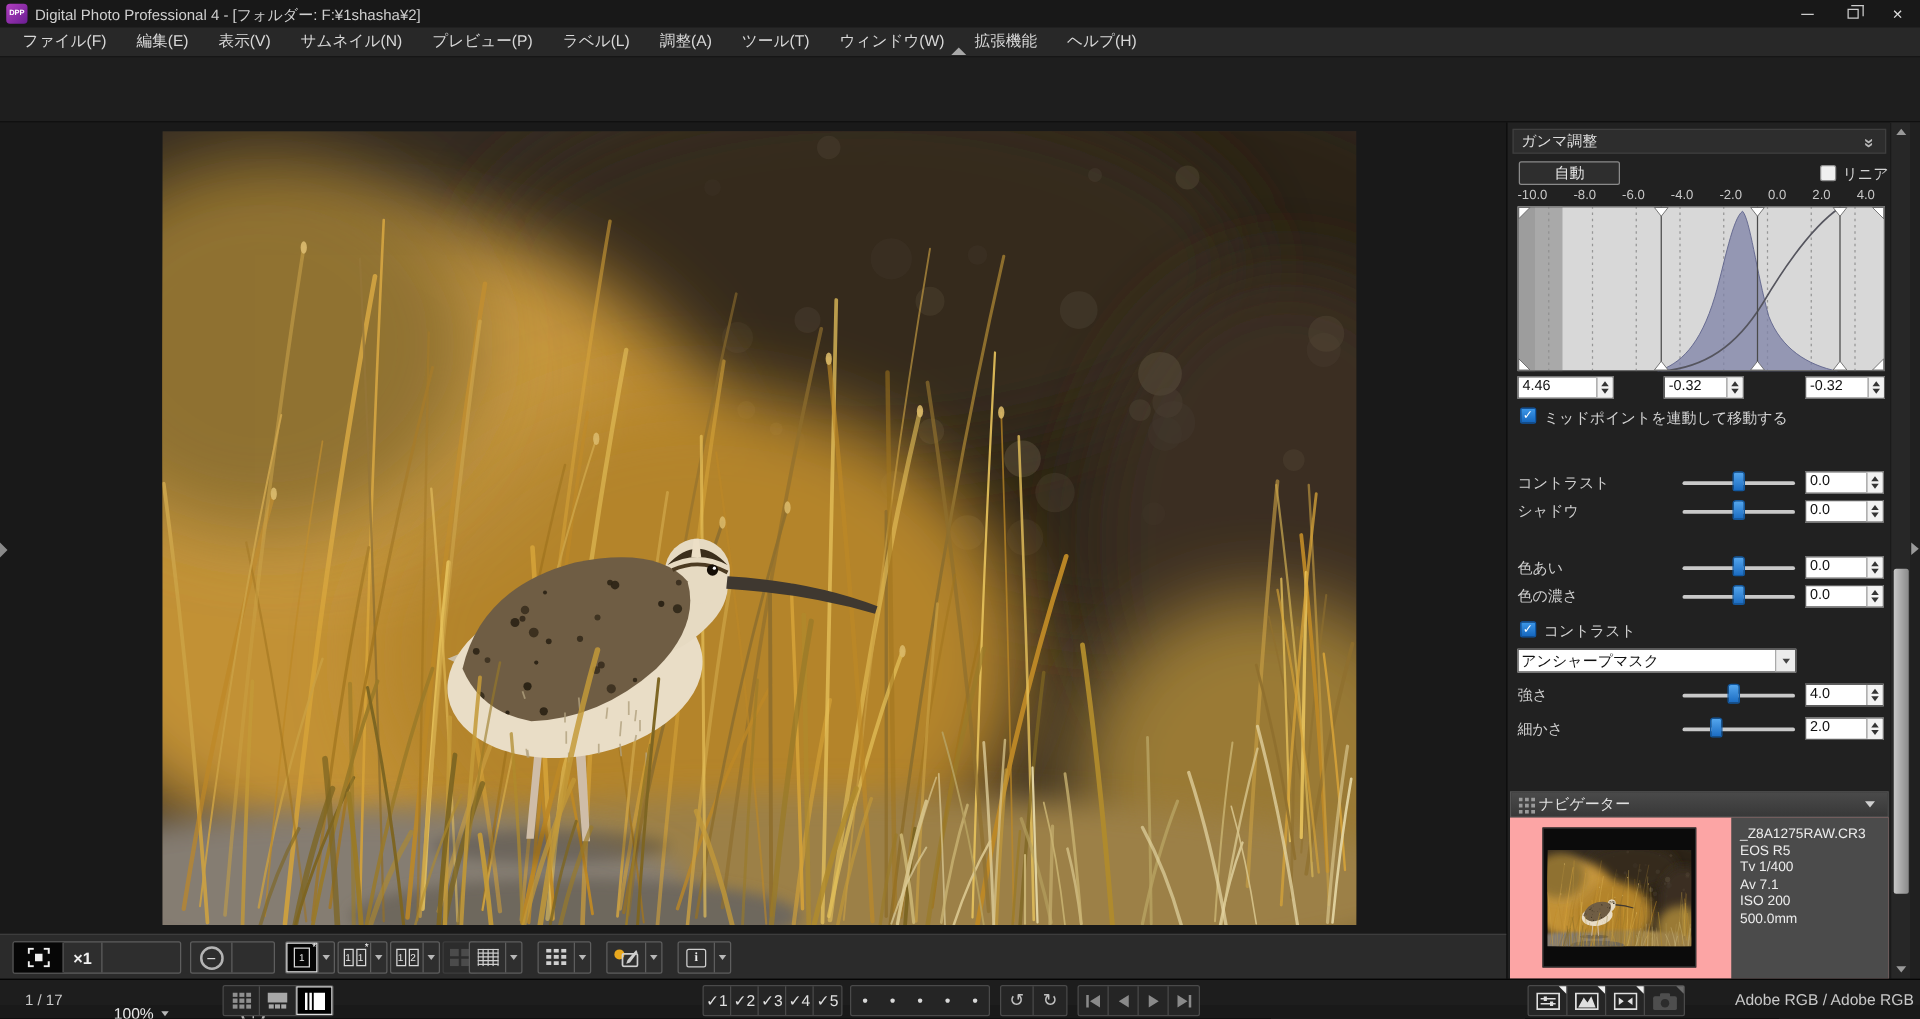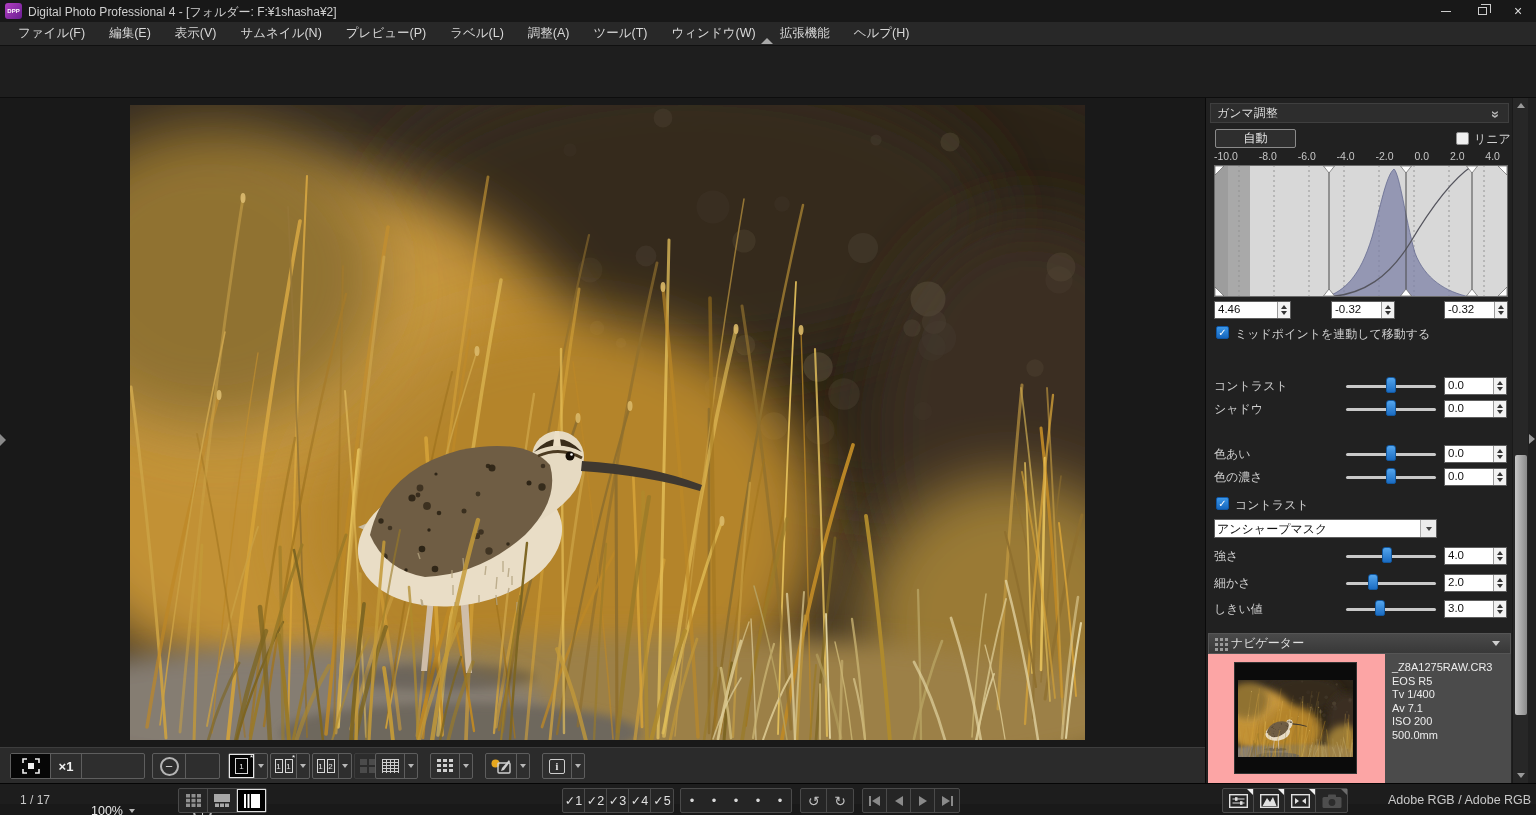--- a/index.html
+++ b/index.html
@@ -670,34 +670,20 @@
           <span class="handle" style="left: calc(30% - 5px);"></span>
         </span>
       <span class="spinbox sval">
           <span class="val">2.0</span>
           <span class="btns">
             <span class="sp-up"></span>
             <span class="sp-down"></span>
           </span>
         </span>
     </div>
-    <div class="srow" style="top:501px">
-      <span class="slabel">しきい値</span>
-      <span class="strack">
-          <span class="line"></span>
-          <span class="handle" style="left: calc(38% - 5px);"></span>
-        </span>
-      <span class="spinbox sval">
-          <span class="val">3.0</span>
-          <span class="btns">
-            <span class="sp-up"></span>
-            <span class="sp-down"></span>
-          </span>
-        </span>
-    </div>
 
     <div id="nav-header">
       <svg id="nav-grid-icon" width="13" height="13">
         <g fill="#9a9a9a">
           <rect x="0" y="0" width="3" height="3"></rect>
             <rect x="5" y="0" width="3" height="3"></rect>
             <rect x="10" y="0" width="3" height="3"></rect>
           <rect x="0" y="5" width="3" height="3"></rect>
             <rect x="5" y="5" width="3" height="3"></rect>
             <rect x="10" y="5" width="3" height="3"></rect>

